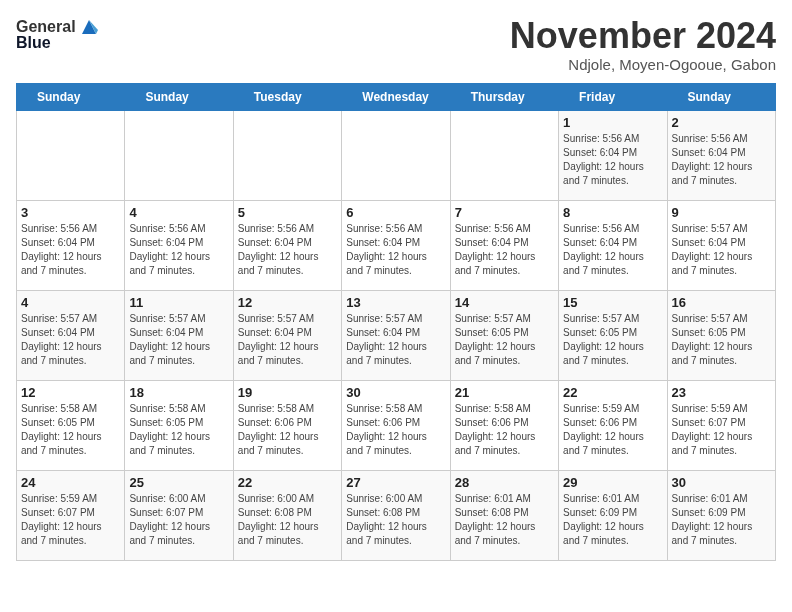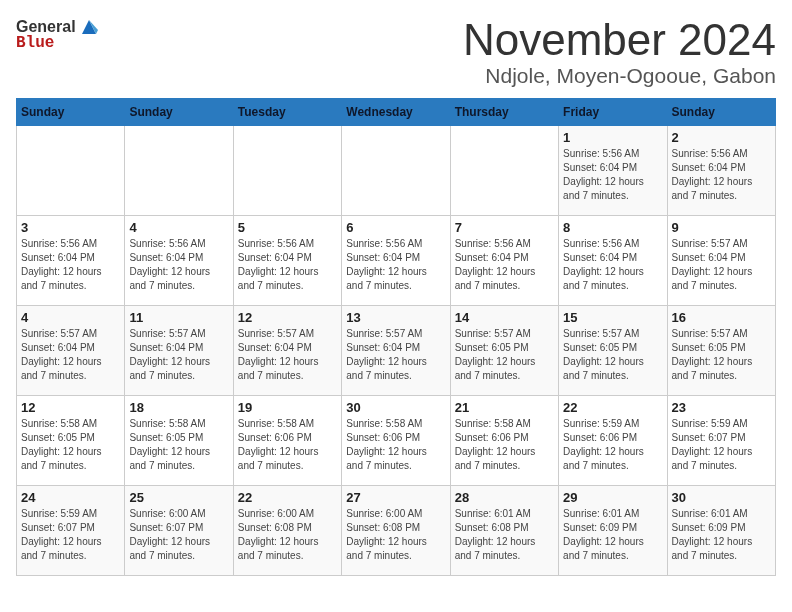--- a/index.html
+++ b/index.html
@@ -22,52 +22,51 @@
       gap: 2px;
     }
     .logo-text-general {
       font-size: 16px;
       font-weight: bold;
       color: #333;
     }
     .logo-text-blue {
       font-size: 16px;
       font-weight: bold;
-      color: #b91c1c;
-      font-family: Liberation Mono, monospace;
+      color: #0f172a;
     }
     .logo-icon {
       width: 22px;
       height: 22px;
       margin-left: 2px;
     }
     .title-block {
       text-align: right;
     }
     .month-title {
-      font-size: 44px;
-      font-weight: normal;
+      font-size: 36px;
+      font-weight: bold;
       color: #333;
       line-height: 1.1;
     }
     .subtitle {
-      font-size: 21px;
+      font-size: 15px;
       color: #555;
     }
     table {
       width: 100%;
       border-collapse: collapse;
       table-layout: fixed;
     }
     thead th {
       background-color: #2a7abf;
-      color: #0f172a;
+      color: #ffffff;
       font-size: 12px;
       font-weight: bold;
-      padding: 6px 4px;
+      padding: 6px 20px;
       text-align: left;
       border: 1px solid #2a7abf;
     }
     tbody td {
       border: 1px solid #ccc;
       vertical-align: top;
       padding: 4px;
       font-size: 10px;
       color: #333;
       height: 90px;

